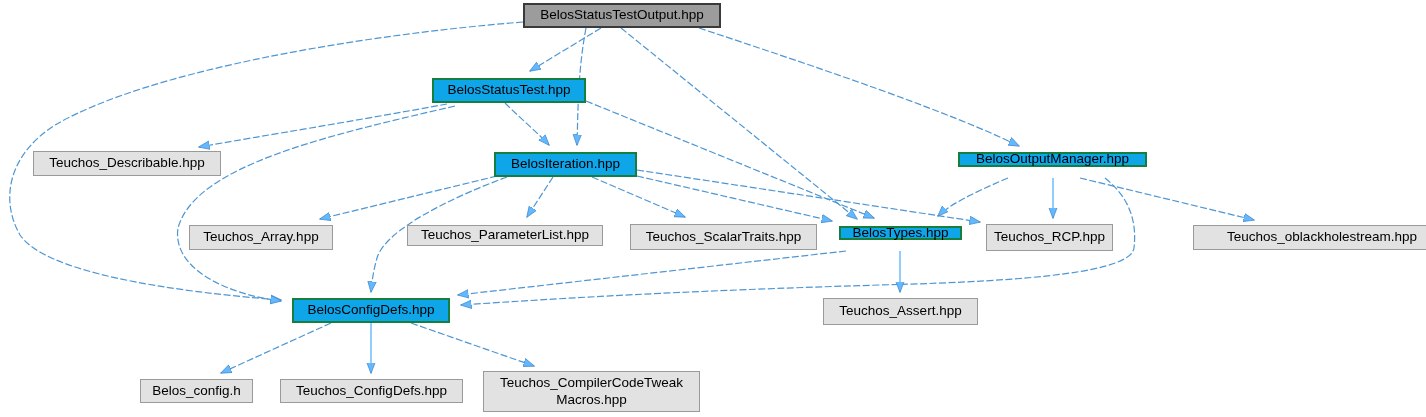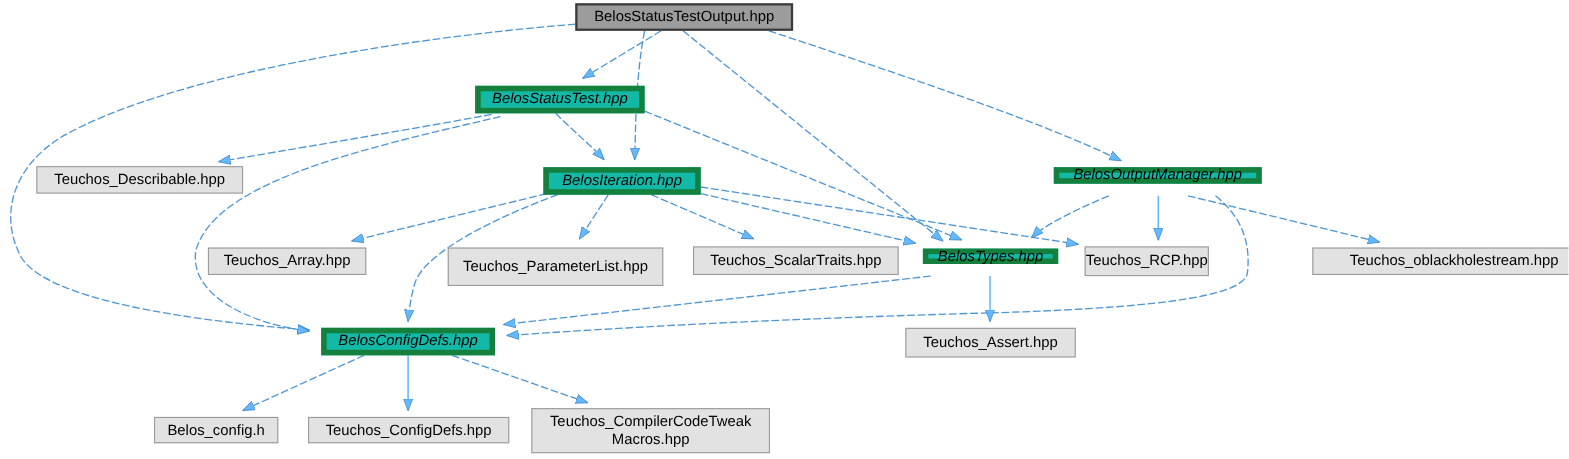--- a/index.html
+++ b/index.html
@@ -22,23 +22,22 @@
     line-height:1.2;
     white-space:nowrap;
     padding:0 4px;
   }
   .node.current{
     background:#9c9c9c;
     border:2px solid #3a3a3a;
     font-weight:400;
   }
   .node.internal{
-    background:#14b8a6;
-    border:5px solid #15803d;
-    font-style:italic;
+    background:#0ea5e9;
+    border:2px solid #15803d;
   }
   .node.external{
     background:#e2e2e2;
     border:1px solid #9a9a9a;
   }
   .node.wrap{white-space:normal;}
   .edge{
     fill:none;
     stroke:#4e96d2;
     stroke-width:1.2;
@@ -95,24 +94,24 @@
 
   <div class="node current" style="left:523px;top:3px;width:198px;height:25px;">BelosStatusTestOutput.hpp</div>
 
   <div class="node internal" style="left:432px;top:78px;width:154px;height:25px;">BelosStatusTest.hpp</div>
 
   <div class="node external" style="left:33px;top:151px;width:188px;height:25px;">Teuchos_Describable.hpp</div>
   <div class="node internal" style="left:494px;top:152px;width:143px;height:25px;">BelosIteration.hpp</div>
   <div class="node internal" style="left:958px;top:152px;width:189px;height:15px;">BelosOutputManager.hpp</div>
 
   <div class="node external" style="left:189px;top:225px;width:144px;height:25px;">Teuchos_Array.hpp</div>
-  <div class="node external" style="left:407px;top:225px;width:196px;height:35px;">Teuchos_ParameterList.hpp</div>
+  <div class="node external" style="left:407px;top:225px;width:196px;height:21px;">Teuchos_ParameterList.hpp</div>
   <div class="node external" style="left:630px;top:224px;width:187px;height:26px;">Teuchos_ScalarTraits.hpp</div>
   <div class="node internal" style="left:839px;top:226px;width:123px;height:14px;text-align:center;">BelosTypes.hpp</div>
-  <div class="node external" style="left:986px;top:224px;width:113px;height:27px;">Teuchos_RCP.hpp</div>
+  <div class="node external" style="left:986px;top:224px;width:127px;height:27px;">Teuchos_RCP.hpp</div>
   <div class="node external" style="left:1193px;top:225px;width:258px;height:25px;">Teuchos_oblackholestream.hpp</div>
 
   <div class="node internal" style="left:292px;top:298px;width:158px;height:25px;">BelosConfigDefs.hpp</div>
   <div class="node external" style="left:823px;top:298px;width:155px;height:27px;">Teuchos_Assert.hpp</div>
 
   <div class="node external" style="left:140px;top:379px;width:113px;height:24px;">Belos_config.h</div>
   <div class="node external" style="left:280px;top:379px;width:183px;height:24px;">Teuchos_ConfigDefs.hpp</div>
   <div class="node external wrap" style="left:483px;top:371px;width:217px;height:41px;">Teuchos_CompilerCodeTweak Macros.hpp</div>
 
 </div>

